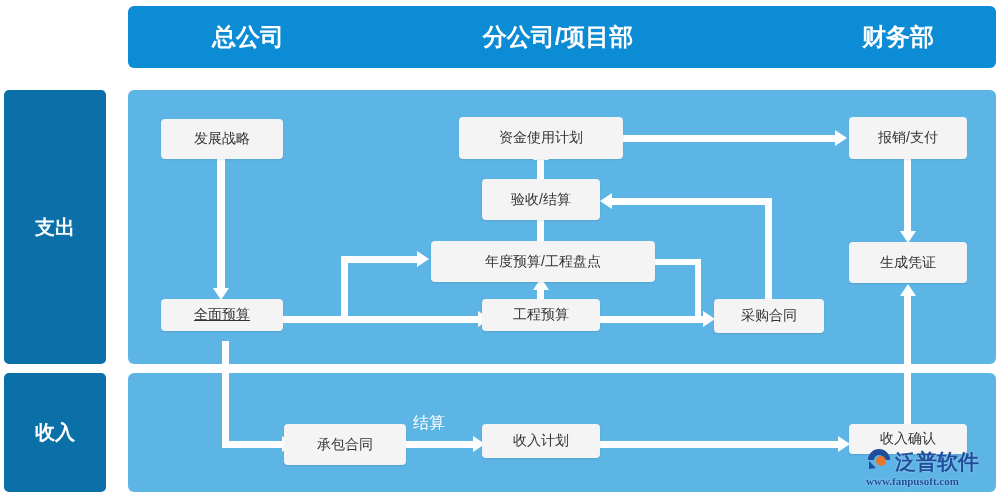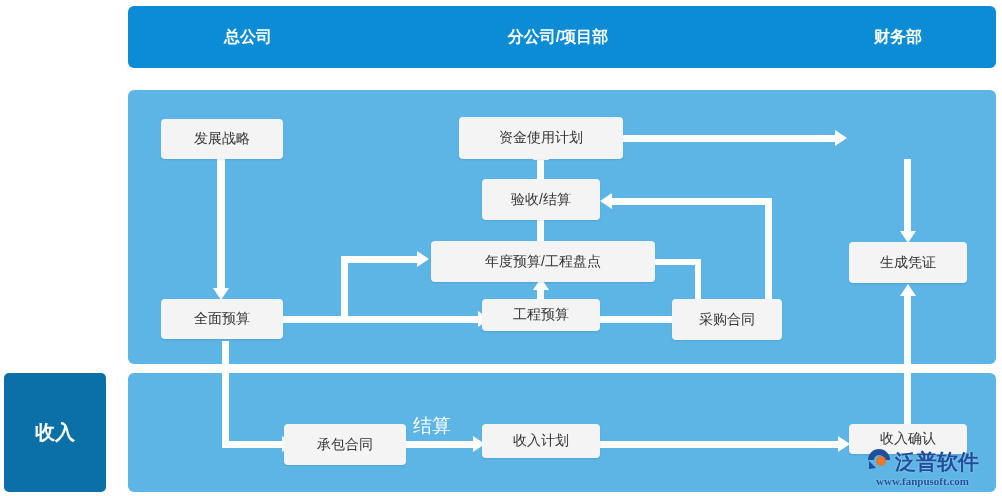--- a/index.html
+++ b/index.html
@@ -27,21 +27,21 @@
     height: 62px;
     background: #0b8cd4;
     border-radius: 6px;
   }
   .header-label {
     position: absolute;
     top: 0;
     height: 62px;
     line-height: 62px;
     color: #ffffff;
-    font-size: 16px;
+    font-size: 24px;
     font-weight: bold;
     text-align: center;
     white-space: nowrap;
   }
   .hl-1 { left: 30px;  width: 180px; }
   .hl-2 { left: 310px; width: 240px; text-align: center; }
   .hl-3 { left: 690px; width: 160px; }
 
   
   .cat-tab {
@@ -117,34 +117,33 @@
   .arrow-l {
     border-top: 8px solid transparent;
     border-bottom: 8px solid transparent;
     border-right: 12px solid #ffffff;
   }
 
   
   .edge-label {
     position: absolute;
     color: #ffffff;
-    font-size: 19px;
+    font-size: 16px;
     z-index: 6;
     white-space: nowrap;
   }
 
   
   .watermark {
     position: absolute;
     left: 866px;
     top: 448px;
     z-index: 20;
     display: flex;
     flex-direction: column;
-    align-items: center;
     pointer-events: none;
   }
   .wm-row { display: flex; align-items: center; }
   .wm-mark { margin-right: 3px; }
   .wm-text {
     font-size: 21px;
     font-weight: bold;
     color: #1f4e9c;
     letter-spacing: 0px;
     text-shadow: 0 0 2px rgba(255,255,255,0.55);
@@ -162,20 +161,23 @@
 <body>
 
 <div id="canvas">
 
   <div class="header-bar">
     <div class="header-label hl-1">总公司</div>
     <div class="header-label hl-2">分公司/项目部</div>
     <div class="header-label hl-3">财务部</div>
   </div>
 
+  <div class="cat-tab cat-expense">
+    <span>支出</span>
+  </div>
   <div class="cat-tab cat-income">
     <span>收入</span>
   </div>
 
   <div class="panel panel-expense"></div>
 
   <div class="panel panel-income"></div>
 
   <div class="ln" style="left:217px; top:158px; width:8px; height:130px;"></div>
   <div class="arrow arrow-d" style="left:213px; top:288px;"></div>
@@ -224,44 +226,47 @@
   <div class="arrow arrow-r" style="left:473px; top:436px;"></div>
   <div class="edge-label" style="left:413px; top:413px;">结算</div>
 
   <div class="ln" style="left:600px; top:441px; width:238px; height:7px;"></div>
   <div class="arrow arrow-r" style="left:838px; top:436px;"></div>
 
   <div class="node" style="left:161px; top:119px; width:122px; height:40px;">
     <span>发展战略</span>
   </div>
 
-  <div class="node" style="left:161px; top:299px; width:122px; height:40px;">
+  <div class="node" style="left:161px; top:299px; width:122px; height:32px;text-decoration:underline;">
     <span>全面预算</span>
   </div>
 
   <div class="node" style="left:459px; top:117px; width:164px; height:42px;">
     <span>资金使用计划</span>
   </div>
 
   <div class="node" style="left:482px; top:179px; width:118px; height:41px;">
     <span>验收/结算</span>
   </div>
 
   <div class="node" style="left:431px; top:241px; width:224px; height:41px;">
     <span>年度预算/工程盘点</span>
   </div>
 
   <div class="node" style="left:482px; top:299px; width:118px; height:32px;">
     <span>工程预算</span>
   </div>
 
-  <div class="node" style="left:672px; top:299px; width:110px; height:41px;text-align:right;">
+  <div class="node" style="left:714px; top:299px; width:110px; height:34px;text-align:right;">
     <span>采购合同</span>
   </div>
 
+  <div class="node" style="left:849px; top:117px; width:118px; height:42px;">
+    <span>报销/支付</span>
+  </div>
 
   <div class="node" style="left:849px; top:242px; width:118px; height:41px;">
     <span>生成凭证</span>
   </div>
 
   <div class="node" style="left:284px; top:424px; width:122px; height:41px;">
     <span>承包合同</span>
   </div>
 
   <div class="node" style="left:482px; top:424px; width:118px; height:34px;">

